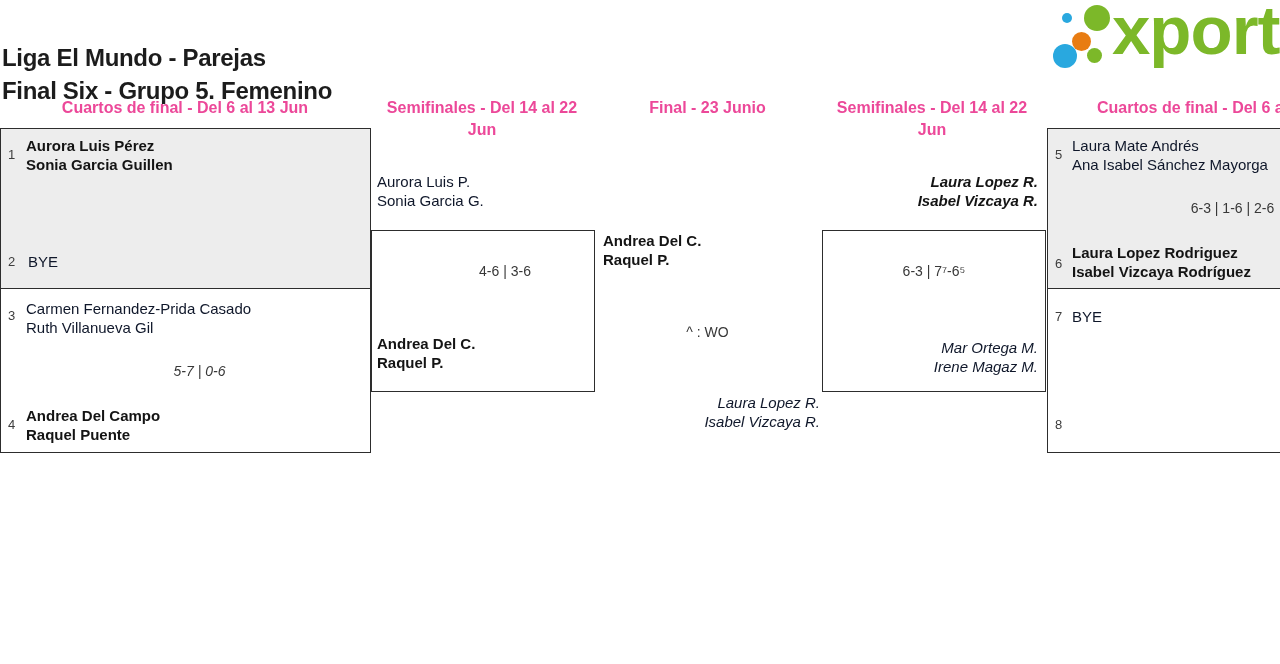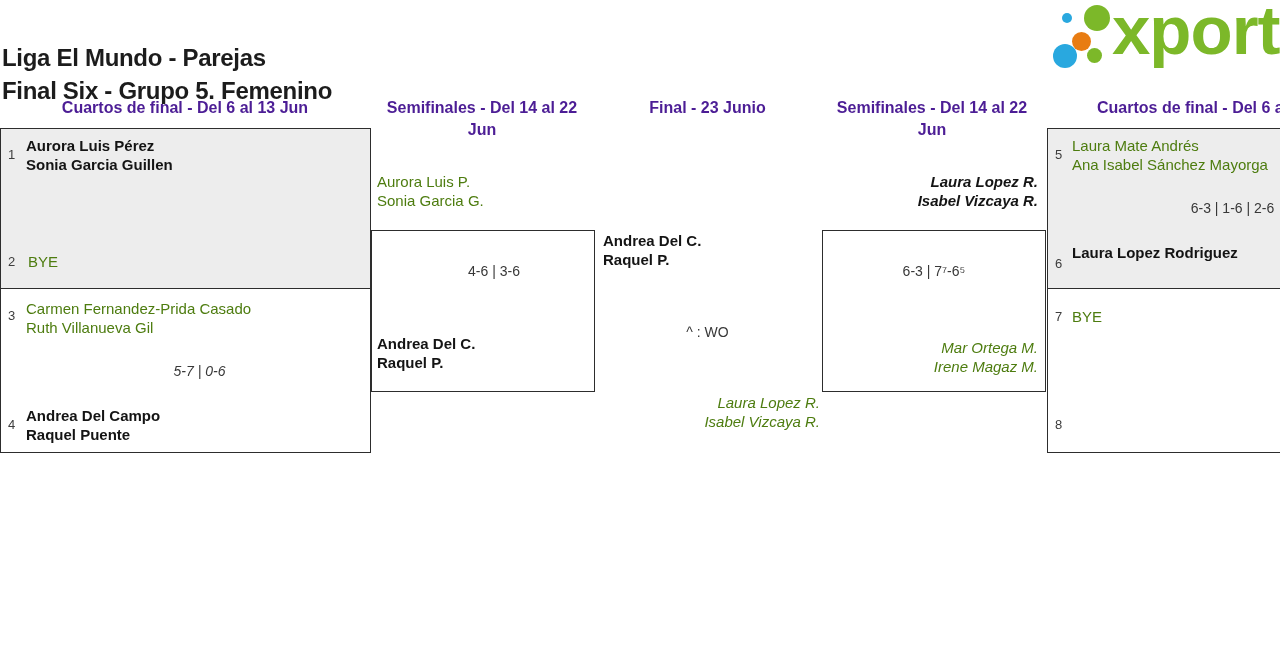--- a/index.html
+++ b/index.html
@@ -14,37 +14,37 @@
   .dot{position:absolute;border-radius:50%;}
   .dot-blue-sm {left:1062px;top:13px;width:10px;height:10px;background:#29a8df;}
   .dot-green-lg{left:1084px;top:5px;width:26px;height:26px;background:#7cb829;}
   .dot-orange  {left:1072px;top:32px;width:19px;height:19px;background:#e87c12;}
   .dot-blue-lg {left:1053px;top:44px;width:24px;height:24px;background:#29a8df;}
   .dot-green-sm{left:1087px;top:48px;width:15px;height:15px;background:#7cb829;}
   .logo-text{position:absolute;left:1112px;top:0;font-size:69px;line-height:62px;
              font-weight:700;letter-spacing:-1px;color:#7cb829;white-space:nowrap;}
   
   .round-h{position:absolute;top:97px;font-size:16px;font-weight:700;
-           line-height:22px;color:#4c1d95;text-align:center;}
+           line-height:22px;color:#ec4899;text-align:center;}
   .rh-qf-left {left:0;width:370px;}
   .rh-sf-left {left:376px;width:212px;}
   .rh-final   {left:595px;width:225px;}
   .rh-sf-right{left:826px;width:212px;}
   .rh-qf-right{left:1097px;text-align:left;white-space:nowrap;}
   
   .box{position:absolute;border:1px solid #2d2d2d;box-sizing:border-box;background:#fff;}
   .box.shaded{background:#ededed;}
   .box-qf1{left:0;top:128px;width:371px;height:161px;}
   .box-qf2{left:0;top:288px;width:371px;height:165px;}
   .box-sf1{left:371px;top:230px;width:224px;height:162px;background:transparent;}
   .box-sf2{left:822px;top:230px;width:224px;height:162px;background:transparent;}
   .box-qf3{left:1047px;top:128px;width:371px;height:161px;}
   .box-qf4{left:1047px;top:288px;width:371px;height:165px;}
   
-  .name{position:absolute;font-size:15px;line-height:19px;color:#4d7c0f;white-space:nowrap;}
+  .name{position:absolute;font-size:15px;line-height:19px;color:#0f172a;white-space:nowrap;}
   .name.winner{font-weight:700;color:#141414;}
   .name.right{text-align:right;font-style:italic;}
   .seed{position:absolute;font-size:13px;line-height:16px;color:#3d3d3d;}
   .score{position:absolute;font-size:14px;line-height:19px;color:#383838;text-align:center;}
 </style>
 </head>
 <body>
 
 <div class="page">
 
@@ -92,21 +92,21 @@
   <span class="seed" style="left:8px;top:417px;">4</span>
   <div class="name winner" style="left:26px;top:406px;">
     <div>Andrea Del Campo</div>
     <div>Raquel Puente</div>
   </div>
 
   <div class="name" style="left:377px;top:172px;">
     <div>Aurora Luis P.</div>
     <div>Sonia Garcia G.</div>
   </div>
-  <div class="score" style="left:360px;top:262px;width:268px;">4-6 | 3-6</div>
+  <div class="score" style="left:371px;top:262px;width:268px;">4-6 | 3-6</div>
   <div class="name winner" style="left:377px;top:334px;">
     <div>Andrea Del C.</div>
     <div>Raquel P.</div>
   </div>
 
   <div class="name winner" style="left:603px;top:231px;">
     <div>Andrea Del C.</div>
     <div>Raquel P.</div>
   </div>
   <div class="score" style="left:595px;top:323px;width:225px;">^ : WO</div>
@@ -127,19 +127,20 @@
 
   <span class="seed" style="left:1055px;top:147px;">5</span>
   <div class="name" style="left:1072px;top:136px;">
     <div>Laura Mate Andrés</div>
     <div>Ana Isabel Sánchez Mayorga</div>
   </div>
   <div class="score" style="left:1047px;top:199px;width:371px;">6-3 | 1-6 | 2-6</div>
   <span class="seed" style="left:1055px;top:256px;">6</span>
   <div class="name winner" style="left:1072px;top:243px;">
     <div>Laura Lopez Rodriguez</div>
+    <div>Isabel Vizcaya Rodríguez</div>
   </div>
 
   <span class="seed" style="left:1055px;top:309px;">7</span>
   <div class="name" style="left:1072px;top:307px;">BYE</div>
   <span class="seed" style="left:1055px;top:417px;">8</span>
 
 </div>
 
 </body></html>

